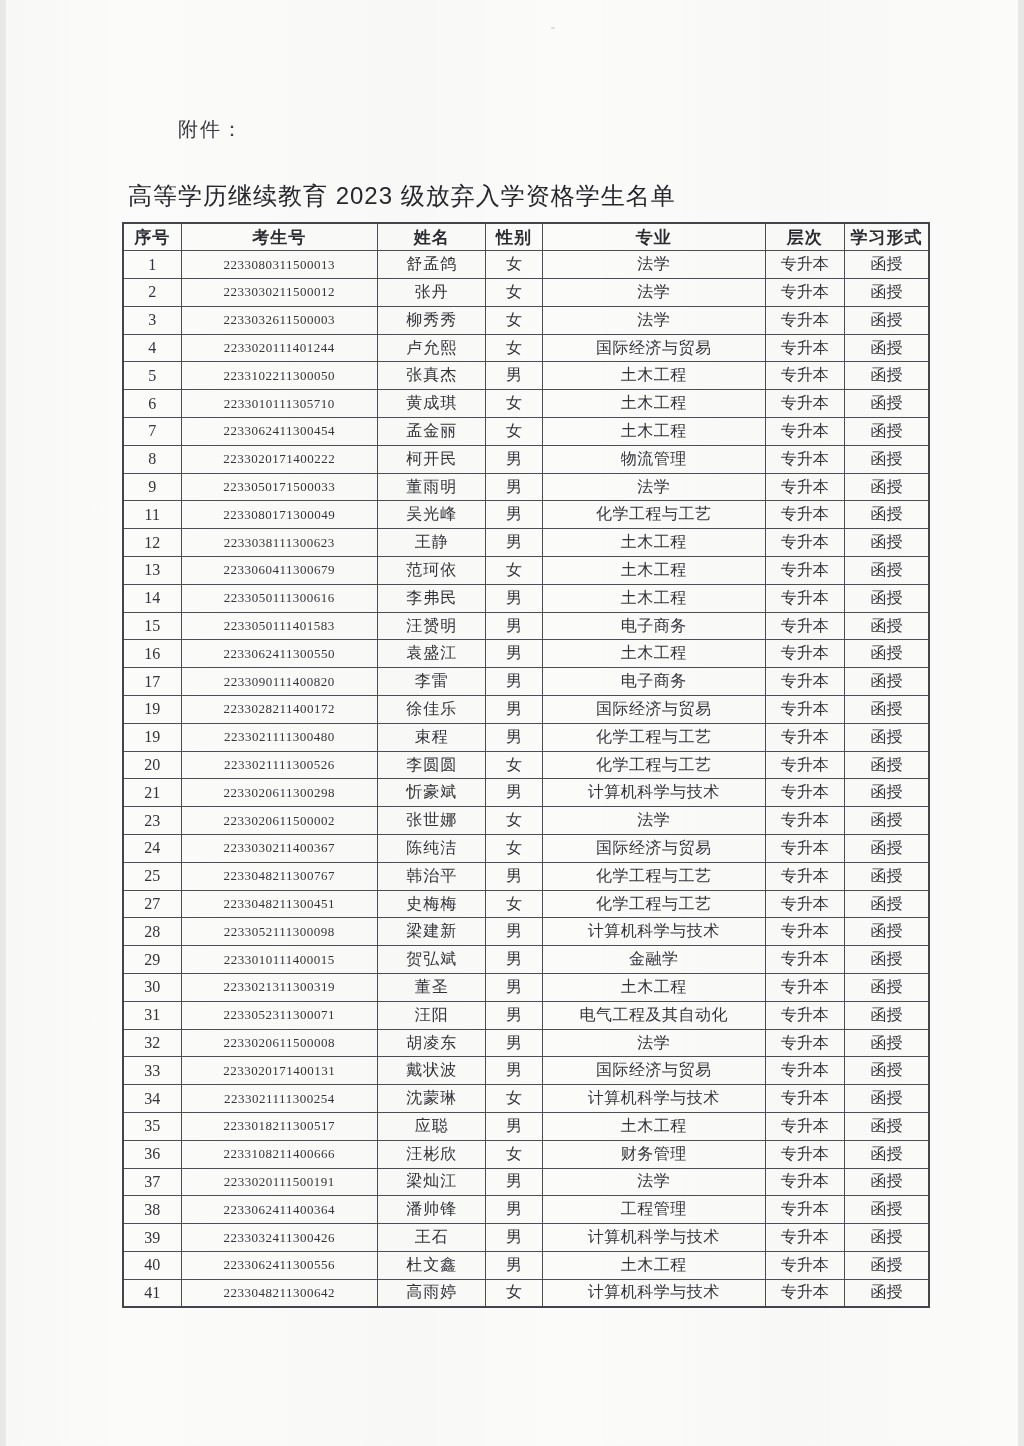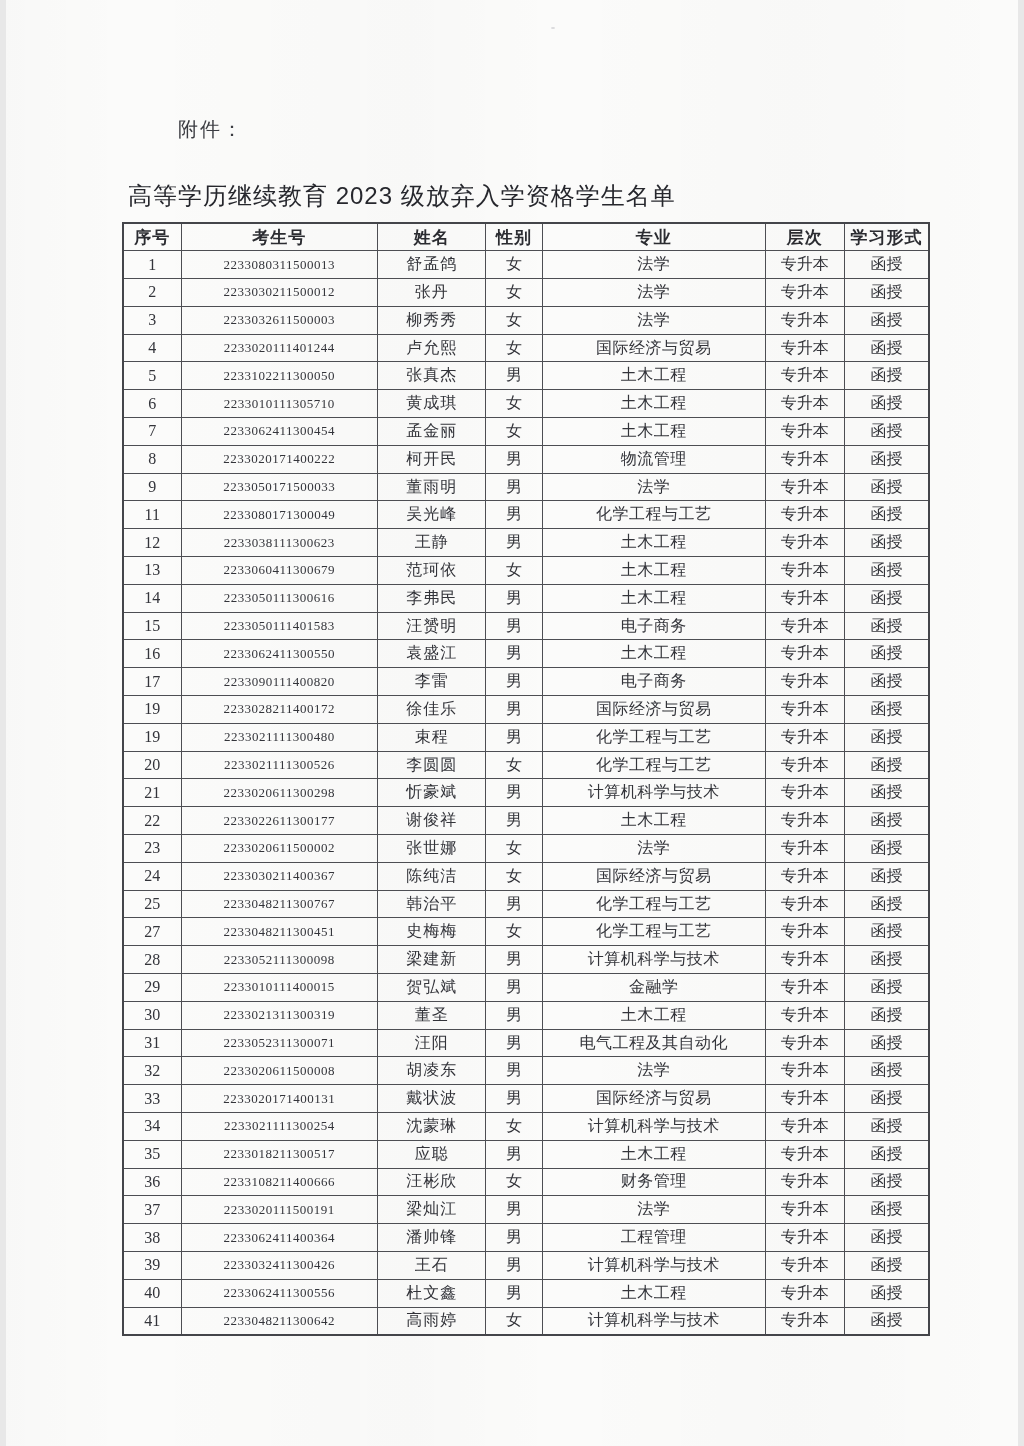--- a/index.html
+++ b/index.html
@@ -299,29 +299,20 @@
         <tr>
           <td class="cell-index">21</td>
           <td class="cell-candidate-id">2233020611300298</td>
           <td class="cell-name">忻豪斌</td>
           <td class="cell-gender">男</td>
           <td class="cell-major">计算机科学与技术</td>
           <td class="cell-level">专升本</td>
           <td class="cell-study-form">函授</td>
         </tr>
         <tr>
-          <td class="cell-index">22</td>
-          <td class="cell-candidate-id">2233022611300177</td>
-          <td class="cell-name">谢俊祥</td>
-          <td class="cell-gender">男</td>
-          <td class="cell-major">土木工程</td>
-          <td class="cell-level">专升本</td>
-          <td class="cell-study-form">函授</td>
-        </tr>
-        <tr>
           <td class="cell-index">23</td>
           <td class="cell-candidate-id">2233020611500002</td>
           <td class="cell-name">张世娜</td>
           <td class="cell-gender">女</td>
           <td class="cell-major">法学</td>
           <td class="cell-level">专升本</td>
           <td class="cell-study-form">函授</td>
         </tr>
         <tr>
           <td class="cell-index">24</td>

